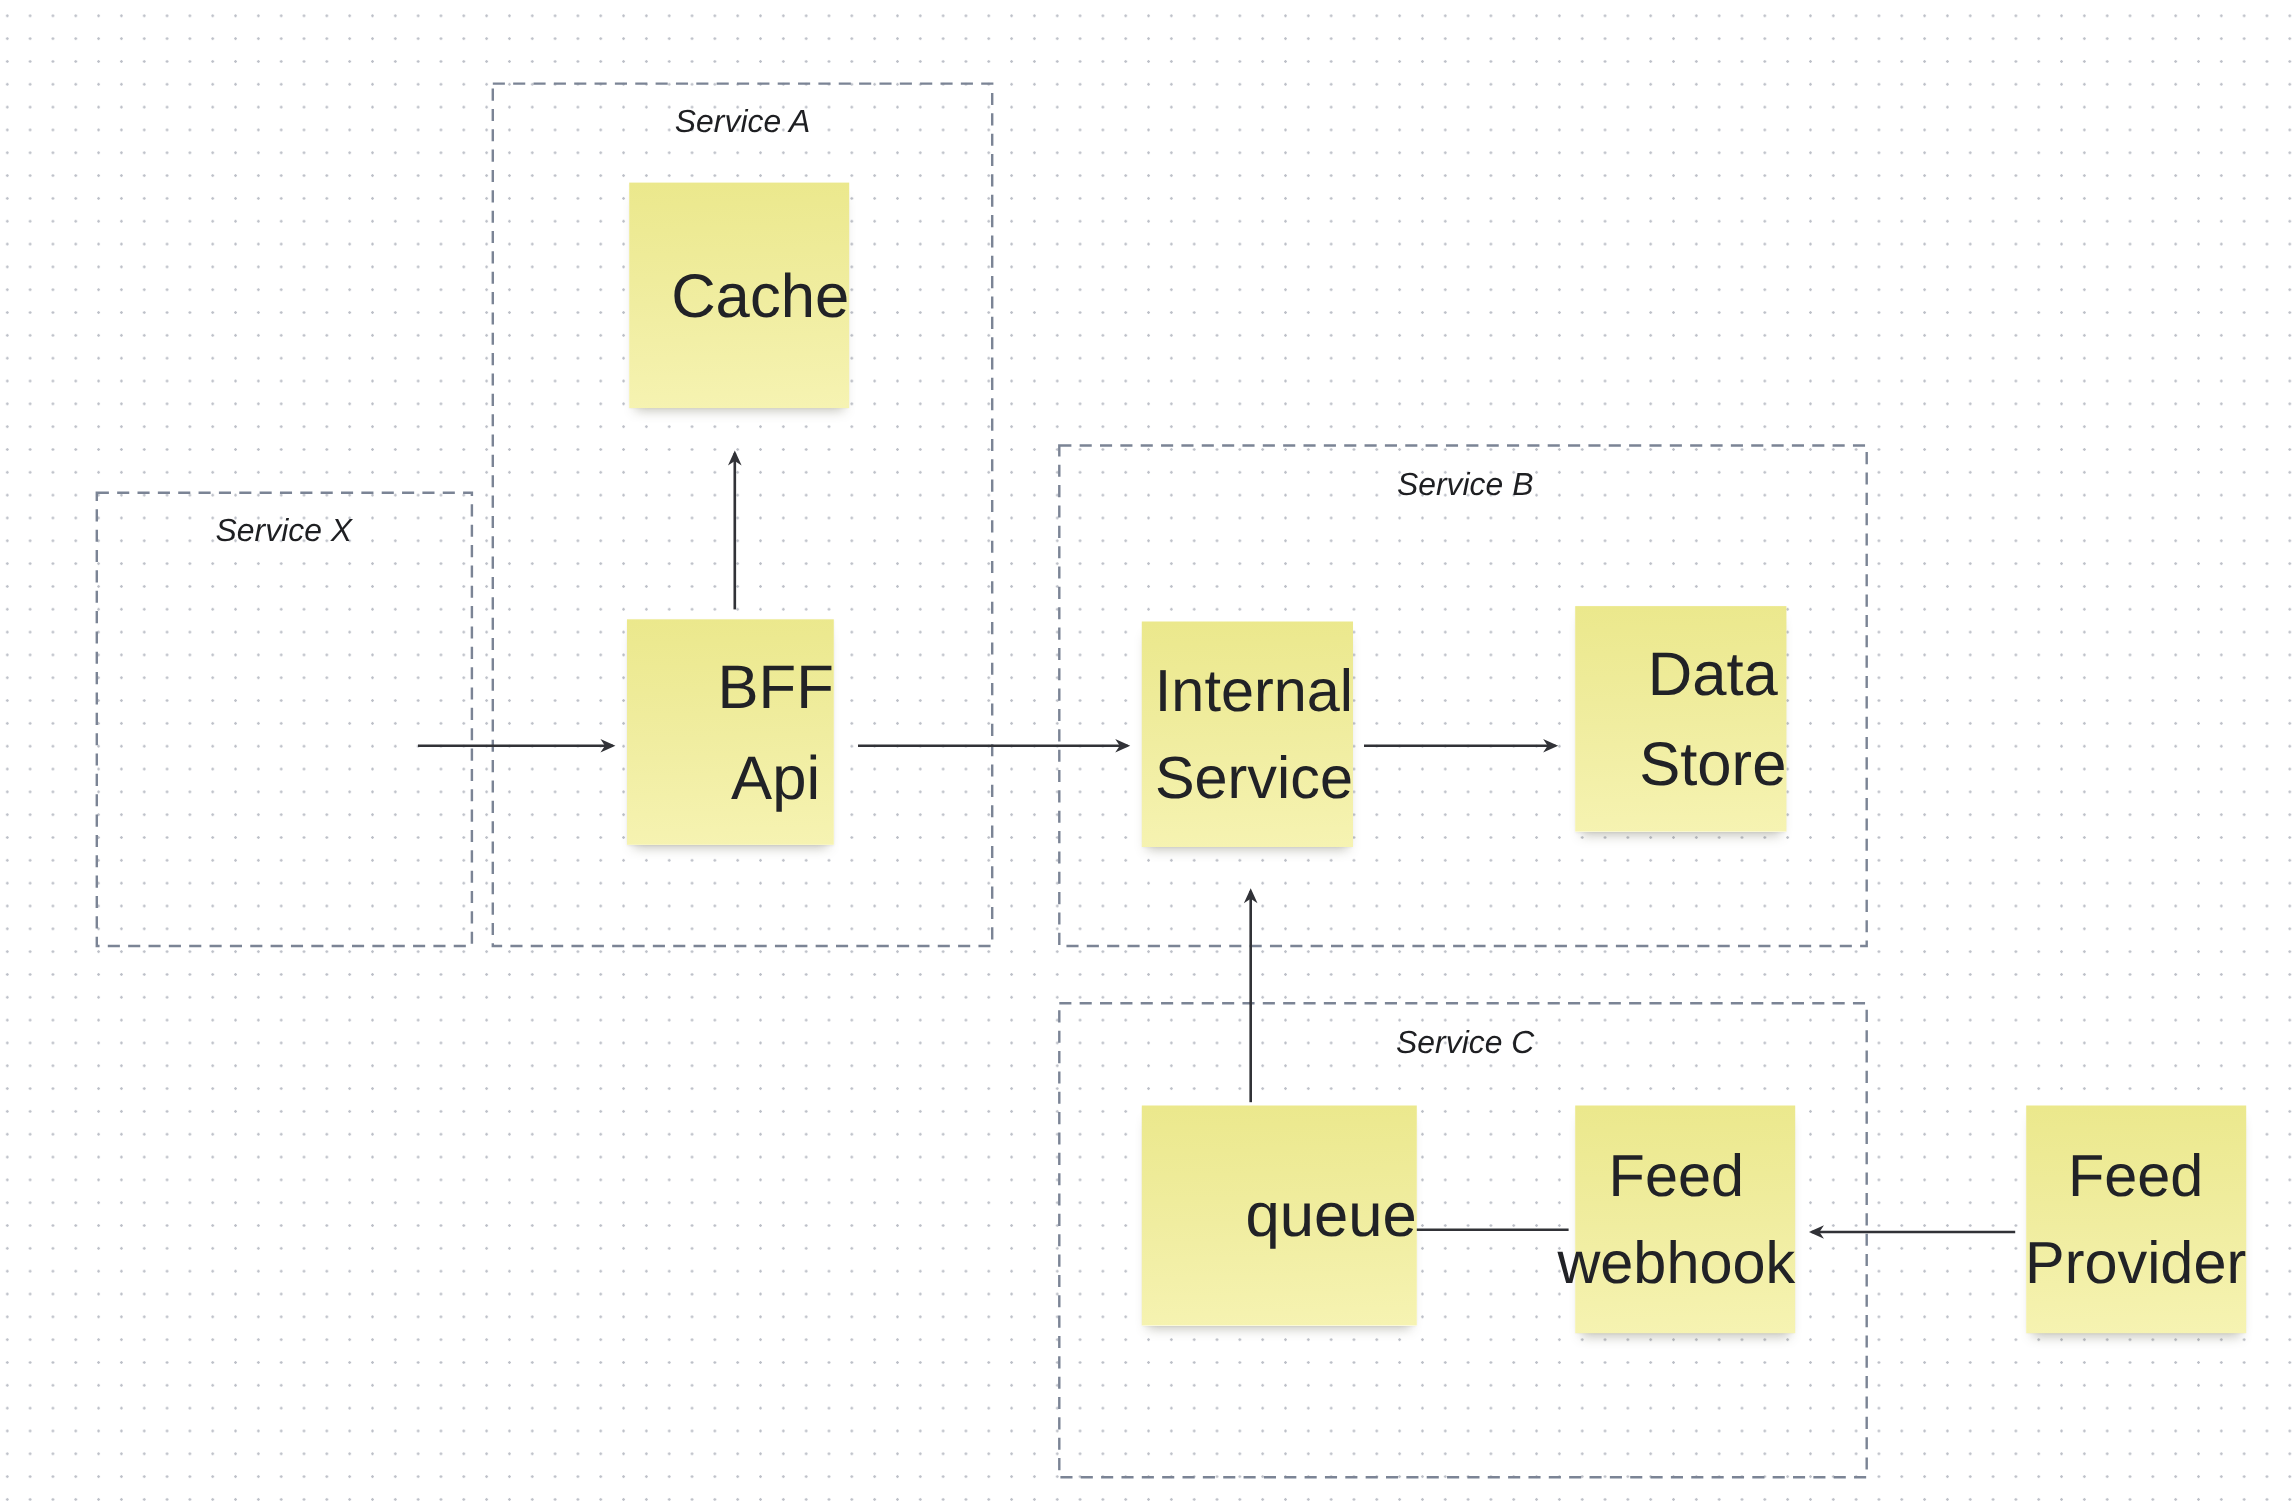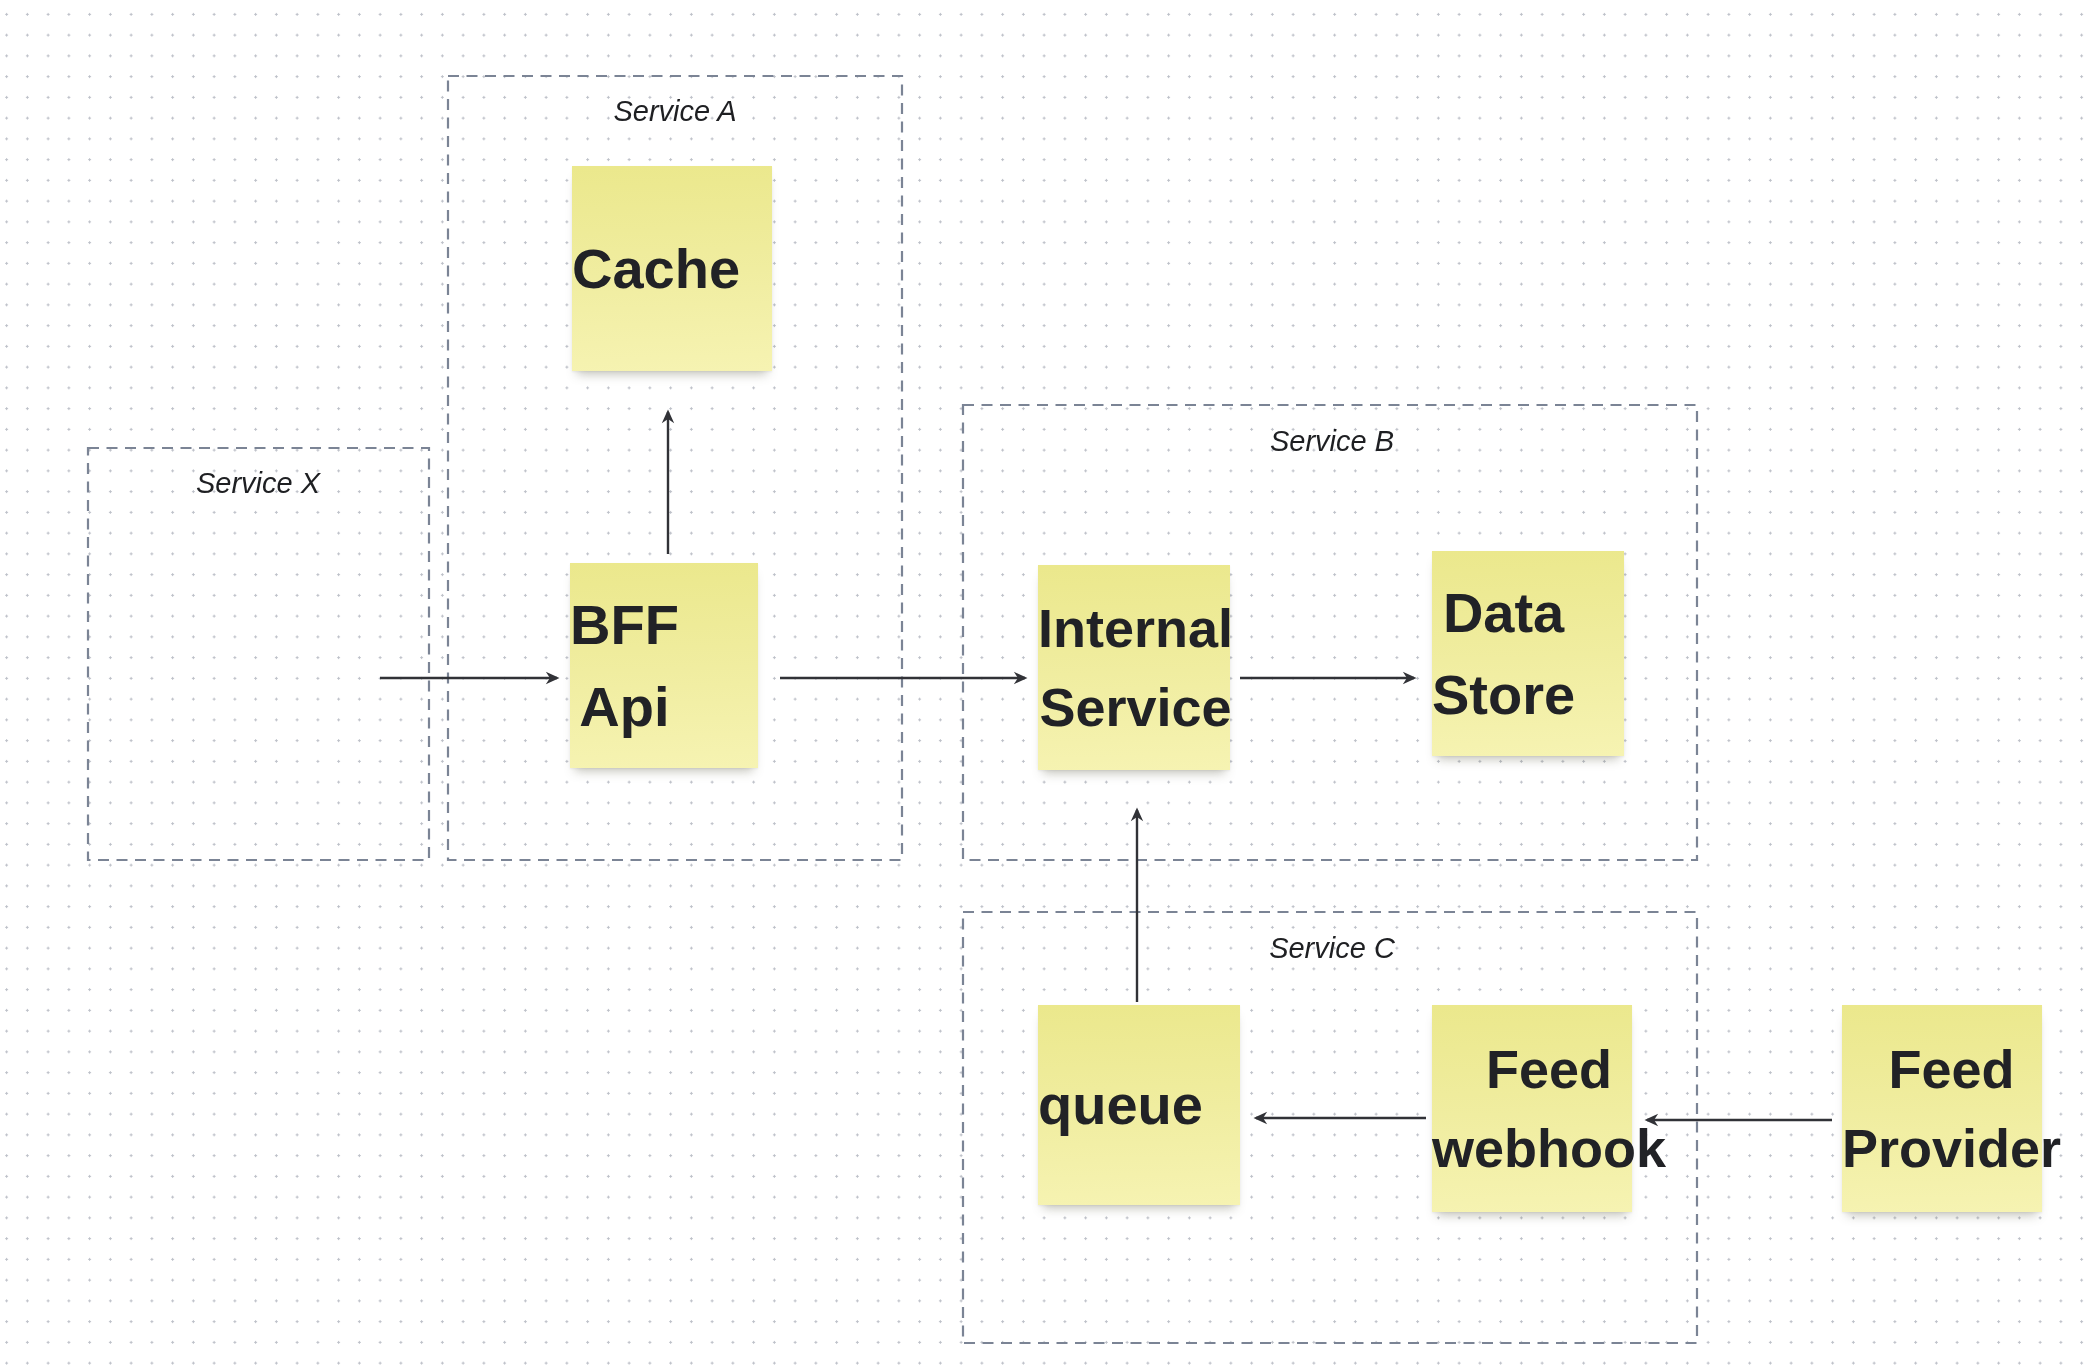--- a/index.html
+++ b/index.html
@@ -35,43 +35,42 @@
     line-height: 26px;
     color: #1e1f22;
     white-space: nowrap;
     font-style: italic;
   }
 
   .note {
     position: absolute;
     display: flex;
     align-items: center;
-    justify-content: flex-start;
+    justify-content: flex-end;
     text-align: center;
     background: linear-gradient(178deg, #ebe88c 0%, #f0eda0 52%, #f6f3b2 100%);
     box-shadow: 0 8px 10px -5px rgba(95, 95, 70, 0.38), 0 1px 2px rgba(0,0,0,0.06);
     color: #212226;
-    font-weight: bold;
   }
 
   .note .note-text {
     white-space: pre-line;
     line-height: 1.45;
   }
 
   .note.lg .note-text { font-size: 56px; }
   .note.md .note-text { font-size: 54px; }
 
   
   .note.cache            { left: 572px;  top: 166px;  width: 200px; height: 205px; }
   .note.react-ui         { left: 170px;  top: 563px;  width: 202px; height: 207px; }
   .note.bff-api          { left: 570px;  top: 563px;  width: 188px; height: 205px; }
   .note.internal-service { left: 1038px; top: 565px;  width: 192px; height: 205px; }
   .note.data-store       { left: 1432px; top: 551px;  width: 192px; height: 205px; }
-  .note.queue            { left: 1038px; top: 1005px; width: 202px; height: 200px; }
+  .note.queue            { left: 1038px; top: 1005px; width: 202px; height: 200px; padding-left: 48px; }
   .note.feed-webhook     { left: 1432px; top: 1005px; width: 200px; height: 207px; }
   .note.feed-provider    { left: 1842px; top: 1005px; width: 200px; height: 207px; }
 
   
   .label-service-x { left: 258px;  top: 470px; }
   .label-service-a { left: 675px;  top: 98px;  }
   .label-service-b { left: 1332px; top: 428px; text-align: right; }
   .label-service-c { left: 1332px; top: 935px; }
 
   .frame-rect {

